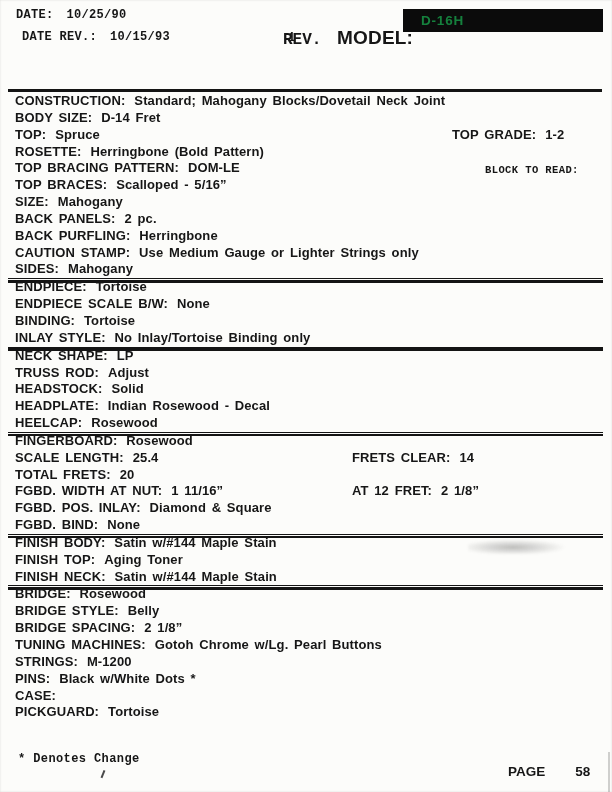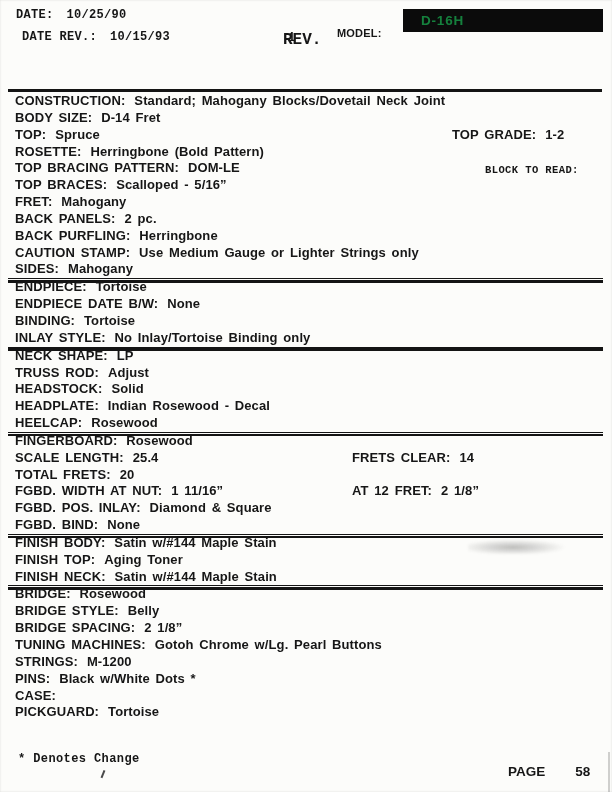--- a/index.html
+++ b/index.html
@@ -13,21 +13,21 @@
     box-shadow:inset 0 0 2px rgba(0,0,0,.15);
   }
   
   .mono{font-family:"Liberation Mono","DejaVu Sans Mono",monospace;font-weight:700;}
   .hline{position:absolute;white-space:nowrap;}
   .date-line{left:16px;top:8px;font-size:12px;letter-spacing:.3px;}
   .date-rev-line{left:16px;top:30px;font-size:12px;letter-spacing:.3px;padding-left:6px;}
   .date-line .v,.date-rev-line .v{margin-left:13px;text-align:right;}
   .rev-label{left:242px;top:31px;font-size:16px;padding-left:41px;}
   .rev-value{left:288px;top:31px;font-size:12px;}
-  .model-label{left:337px;top:27px;font-size:11px;font-weight:700;letter-spacing:.2px;}
+  .model-label{left:337px;top:27px;font-size:19px;font-weight:700;letter-spacing:.2px;}
   .model-bar{
     position:absolute;left:403px;top:9px;width:200px;height:23px;
     background:#0b0b0b;color:#15803d;
     font-size:13.5px;font-weight:700;letter-spacing:.8px;
     line-height:23px;padding-left:18px;box-sizing:border-box;white-space:nowrap;
   }
   .special{left:15px;top:45px;font-size:13.5px;font-weight:700;letter-spacing:.2px;}
   .top-rule{position:absolute;left:8px;top:89px;width:594px;height:2.8px;background:#141414;}
   
   .spec-rows{
@@ -85,27 +85,27 @@
 
   <div class="top-rule"></div>
 
   <div class="spec-rows">
       <div class="row"><span class="lbl">CONSTRUCTION:</span><span class="val">Standard; Mahogany Blocks/Dovetail Neck Joint</span></div>
       <div class="row"><span class="lbl">BODY SIZE:</span><span class="val">D-14 Fret</span></div>
       <div class="row"><span class="lbl">TOP:</span><span class="val">Spruce</span><span class="rcol grade"><span class="lbl">TOP GRADE:</span><span class="val">1-2</span></span></div>
       <div class="row"><span class="lbl">ROSETTE:</span><span class="val">Herringbone (Bold Pattern)</span></div>
       <div class="row"><span class="lbl">TOP BRACING PATTERN:</span><span class="val">DOM-LE</span><span class="rcol block"><span class="lbl">BLOCK TO READ:</span></span></div>
       <div class="row"><span class="lbl">TOP BRACES:</span><span class="val">Scalloped - 5/16”</span></div>
-      <div class="row"><span class="lbl">FRET:</span><span class="val">Mahogany</span></div>
+      <div class="row"><span class="lbl">SIZE:</span><span class="val">Mahogany</span></div>
       <div class="row"><span class="lbl">BACK PANELS:</span><span class="val">2 pc.</span></div>
       <div class="row"><span class="lbl">BACK PURFLING:</span><span class="val">Herringbone</span></div>
       <div class="row"><span class="lbl">CAUTION STAMP:</span><span class="val">Use Medium Gauge or Lighter Strings only</span></div>
       <div class="row divider"><span class="lbl">SIDES:</span><span class="val">Mahogany</span></div>
       <div class="row"><span class="lbl">ENDPIECE:</span><span class="val">Tortoise</span></div>
-      <div class="row"><span class="lbl">ENDPIECE DATE B/W:</span><span class="val">None</span></div>
+      <div class="row"><span class="lbl">ENDPIECE SCALE B/W:</span><span class="val">None</span></div>
       <div class="row"><span class="lbl">BINDING:</span><span class="val">Tortoise</span></div>
       <div class="row divider"><span class="lbl">INLAY STYLE:</span><span class="val">No Inlay/Tortoise Binding only</span></div>
       <div class="row"><span class="lbl">NECK SHAPE:</span><span class="val">LP</span></div>
       <div class="row"><span class="lbl">TRUSS ROD:</span><span class="val">Adjust</span></div>
       <div class="row"><span class="lbl">HEADSTOCK:</span><span class="val">Solid</span></div>
       <div class="row"><span class="lbl">HEADPLATE:</span><span class="val">Indian Rosewood - Decal</span></div>
       <div class="row divider"><span class="lbl">HEELCAP:</span><span class="val">Rosewood</span></div>
       <div class="row"><span class="lbl">FINGERBOARD:</span><span class="val">Rosewood</span></div>
       <div class="row"><span class="lbl">SCALE LENGTH:</span><span class="val">25.4</span><span class="rcol mid"><span class="lbl">FRETS CLEAR:</span><span class="val">14</span></span></div>
       <div class="row"><span class="lbl">TOTAL FRETS:</span><span class="val">20</span></div>

